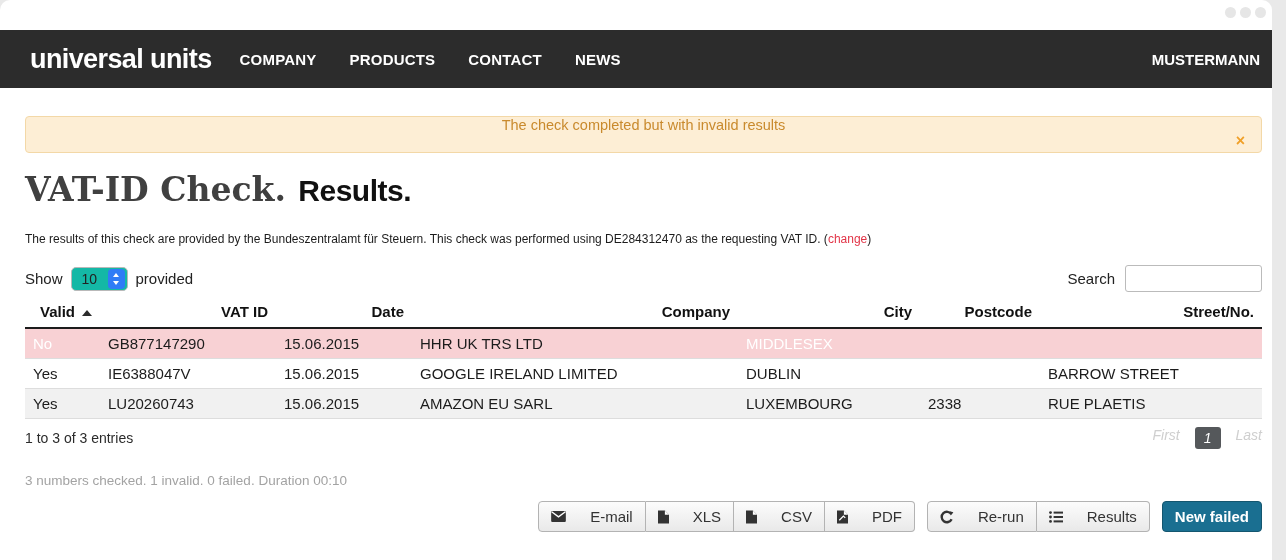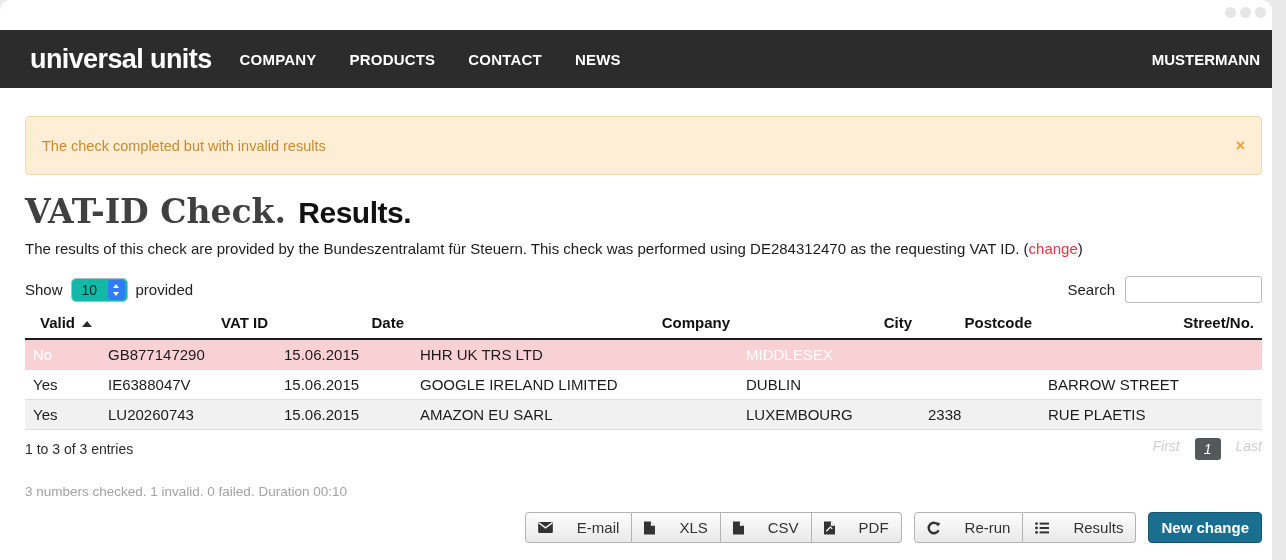--- a/index.html
+++ b/index.html
@@ -29,31 +29,31 @@
   .logo { font-size: 27px; font-weight: bold; letter-spacing: -0.6px; margin-right: 28px; cursor: pointer; }
   .nav-links { display: flex; gap: 33px; }
   .nav-link { font-size: 15px; font-weight: bold; letter-spacing: 0.2px; cursor: pointer; }
   .nav-user { margin-left: auto; font-size: 15px; font-weight: bold; }
 
   .content { padding: 0 10px 20px 25px; }
 
   
   .alert {
     margin-top: 28px; background: #fdeed5; border: 1px solid #f3d8a7; border-radius: 4px;
-    height: 59px; display: flex; align-items: center; padding: 0 16px;
+    height: 37px; display: flex; align-items: center; padding: 0 16px; flex-direction: column;
   }
   .alert-msg { color: #c98a2d; font-size: 14.5px; }
   .alert-close { margin-left: auto; color: #f0a028; font-weight: bold; font-size: 16px; cursor: pointer; line-height: 1; }
 
   
   .page-title { margin-top: 20px; line-height: 1; }
   .pt-red { font-family: "DejaVu Serif", serif; font-weight: bold; color: #404040; font-size: 33px; }
   .pt-black { color: #111; font-size: 30px; font-weight: bold; letter-spacing: -0.5px; margin-left: 8px; }
 
-  .desc { margin-top: 12px; font-size: 15px; color: #1c1c1c; }
+  .desc { margin-top: 26px; font-size: 12px; color: #1c1c1c; }
   .desc-link { color: #e23548; cursor: pointer; }
 
   
   .controls { margin-top: 19px; display: flex; align-items: center; font-size: 15px; }
   .show-group { display: flex; align-items: center; gap: 8px; }
   .select-box {
     display: flex; align-items: center; border: 1px solid #b9b9b9; border-radius: 5px;
     background: #14b8a6; height: 24px; cursor: pointer; padding-left: 2px;
   }
   .select-value { padding: 0 10px 0 8px; font-size: 14px; min-width: 34px; }
@@ -291,18 +291,18 @@
               <circle cx="1.5" cy="10.4" r="1.4"></circle>
               <rect x="4.6" y="0.6" width="9.4" height="2"></rect>
               <rect x="4.6" y="5" width="9.4" height="2"></rect>
               <rect x="4.6" y="9.4" width="9.4" height="2"></rect>
             </svg>
           </span>
           <span>Results</span>
         </button>
       </div>
       <button class="btn btn-primary">
-        <span>New change</span>
+        <span>New failed</span>
       </button>
     </div>
 
   </div>
 </div>
 
 </body></html>

